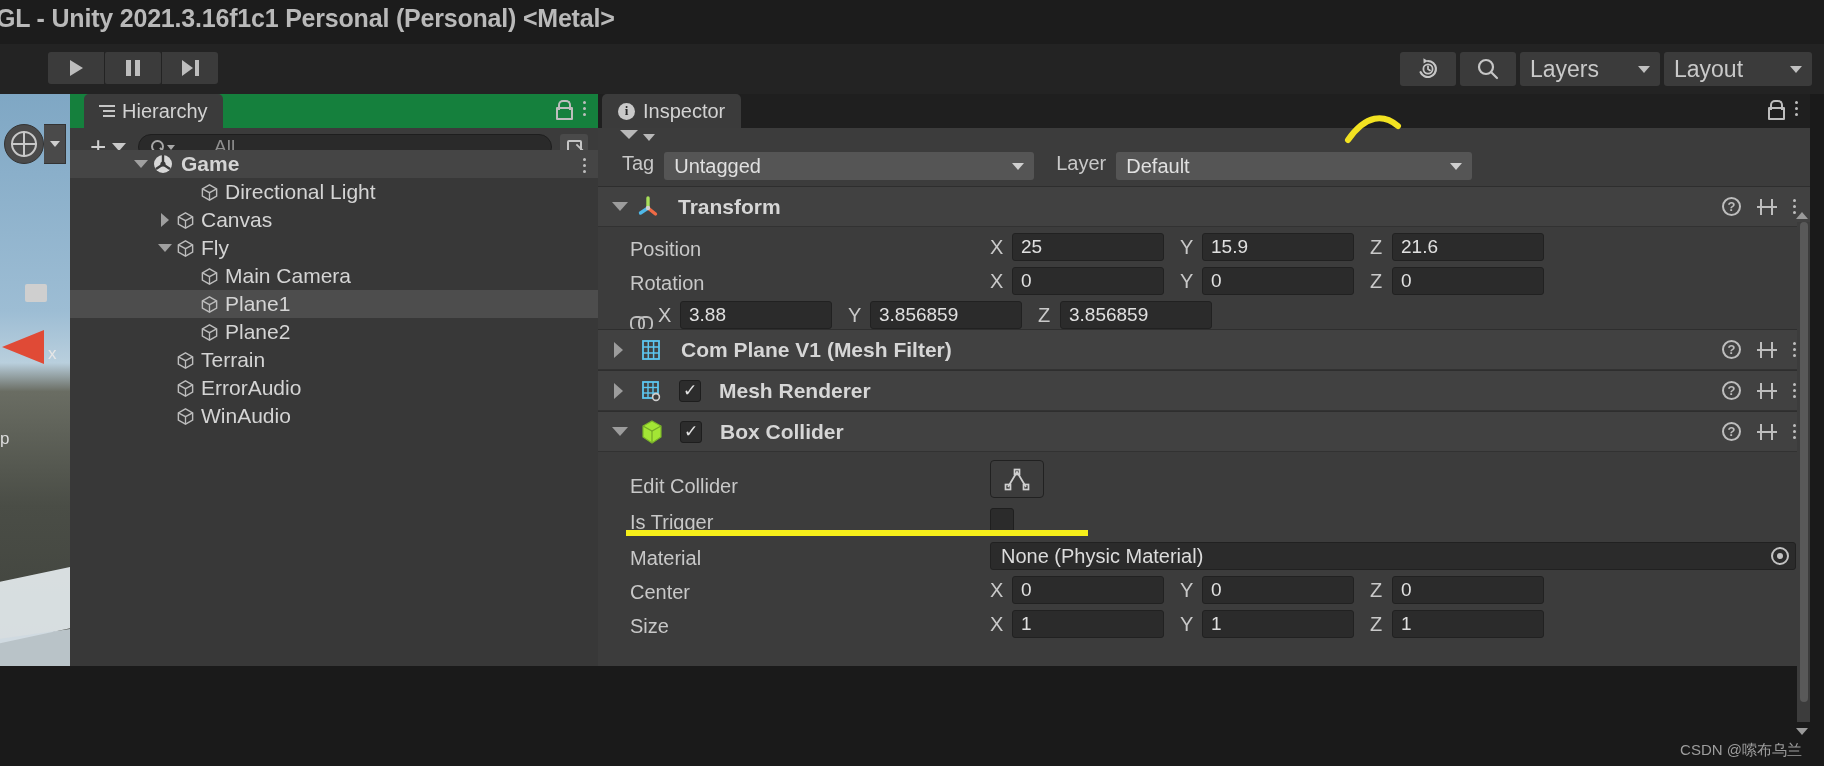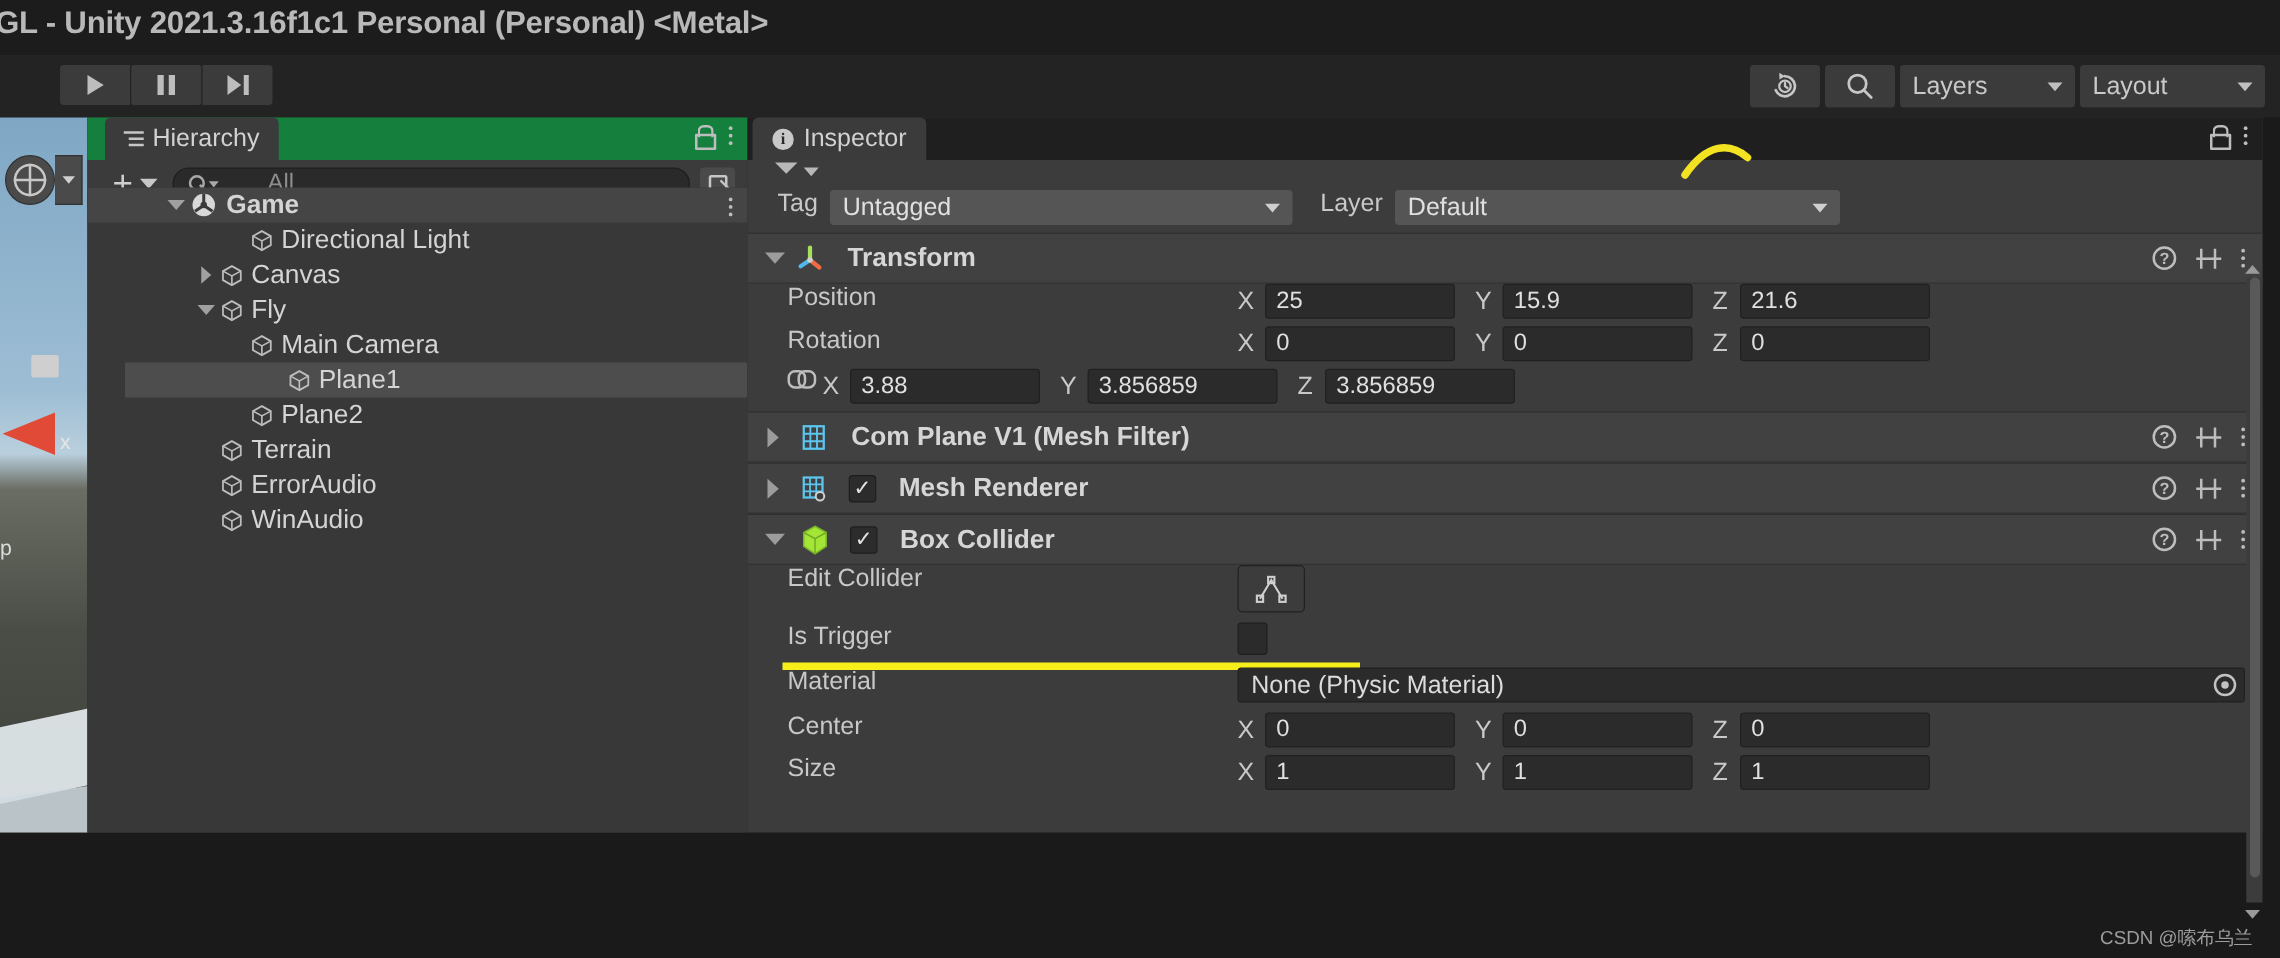--- a/index.html
+++ b/index.html
@@ -44,21 +44,21 @@
   .step .b { width: 4px; height: 16px; background: #bdbdbd; }
 
   .tb-right { position: absolute; right: 12px; top: 8px; display: flex; gap: 4px; align-items: center; }
   .tb-icon-btn {
     width: 56px; height: 34px; background: #3b3b3b; border-radius: 3px;
     display: flex; align-items: center; justify-content: center;
   }
   .tb-dd {
     height: 34px; background: #3b3b3b; border-radius: 3px;
     display: flex; align-items: center; padding: 0 10px;
-    font-size: 20px; color: #c9c9c9; position: relative;
+    font-size: 23px; color: #c9c9c9; position: relative;
   }
   .tb-dd.layers { width: 140px; }
   .tb-dd.layout { width: 148px; }
   .caret-d {
     position: absolute; right: 10px; top: 50%; margin-top: -3px;
     width: 0; height: 0; border-left: 6px solid transparent; border-right: 6px solid transparent;
     border-top: 7px solid #c0c0c0;
   }
 
   
@@ -190,21 +190,21 @@
   }
 
   .hier-tree {
     position: absolute; left: 0; top: 56px; width: 100%; bottom: 0;
     background: #383838; overflow: hidden;
   }
   .tree-row {
     position: relative; height: 28px; display: flex; align-items: center;
     font-size: 21px; color: #d4d4d4; white-space: nowrap;
   }
-  .tree-row.selected { background: #4d4d4d; margin-left: 30px; }
+  .tree-row.selected { background: #4d4d4d; }
   .tree-row.root { background: #454545; }
   .tw { width: 22px; display: flex; align-items: center; justify-content: center; }
   .tw .down { width: 0; height: 0; border-left: 7px solid transparent; border-right: 7px solid transparent; border-top: 8px solid #a0a0a0; }
   .tw .right { width: 0; height: 0; border-top: 7px solid transparent; border-bottom: 7px solid transparent; border-left: 8px solid #a0a0a0; }
   .cube-icon {
     width: 19px; height: 19px; margin-right: 6px; flex: none; position: relative;
   }
   .cube-icon svg { display:block; }
   .unity-icon { width: 22px; height: 22px; margin-right: 7px; flex: none; }
   .row-kebab { position: absolute; right: 12px; top: 8px; }
@@ -268,21 +268,21 @@
   .preset-icon i:nth-child(2) { left: 3px; top: 1px; width: 2px; height: 16px; }
   .preset-icon i:nth-child(3) { left: 14px; top: 1px; width: 2px; height: 16px; }
 
   .chk {
     width: 22px; height: 22px; background: #2c2c2c; border: 1px solid #1e1e1e;
     border-radius: 3px; display: flex; align-items: center; justify-content: center;
     color: #e2e2e2; font-size: 17px; line-height: 1;
   }
 
   .prop-row {
-    position: relative; display: flex; align-items: flex-start; height: 34px; padding-left: 32px;
+    position: relative; display: flex; align-items: flex-end; height: 34px; padding-left: 32px;
   }
   .prop-label { font-size: 20px; color: #c8c8c8; width: 360px; flex: none; }
   .vec3 { display: flex; align-items: center; gap: 0; flex: 1; }
   .axis-lbl { font-size: 20px; color: #c9c9c9; width: 22px; text-align: left; flex: none; }
   .num-field {
     height: 28px; background: #2b2b2b; border: 1px solid #212121; border-radius: 3px;
     display: flex; align-items: center; padding: 0 8px; font-size: 19px; color: #e0e0e0;
     width: 152px; margin-right: 16px;
   }
   .link-icon {

